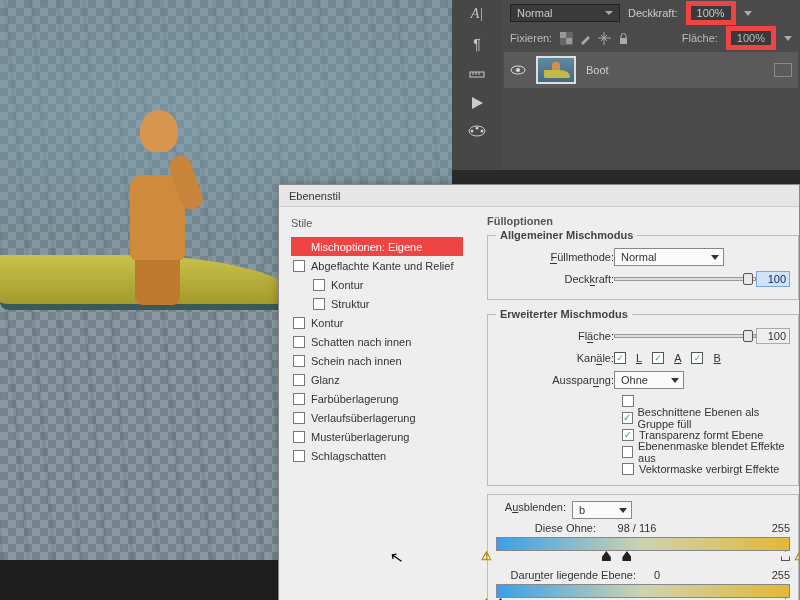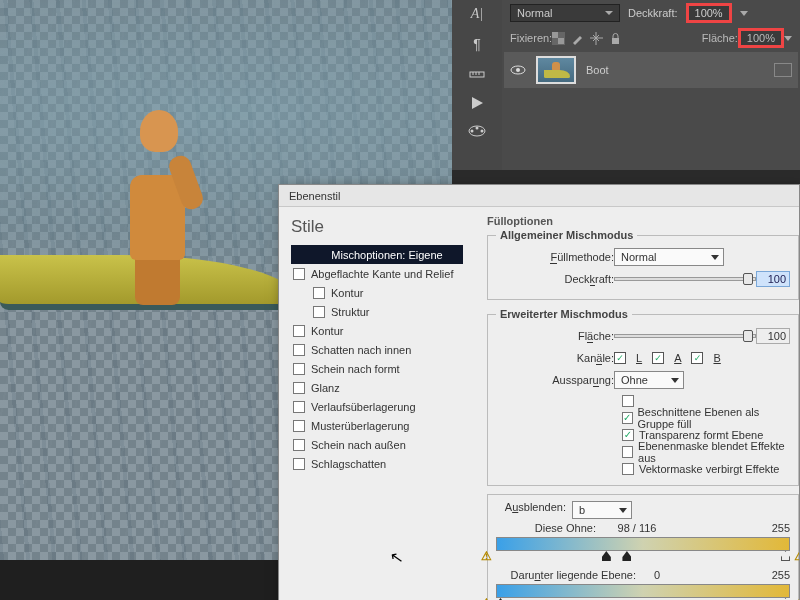--- a/index.html
+++ b/index.html
@@ -63,45 +63,45 @@
   }
   .tool-strip svg { display:block; }
 
   .layers-panel {
     position:absolute; right:0; top:0; width:298px; height:170px;
     background:#4a4a4a; color:#ccc; font-size:11px;
   }
   .lp-row1 { display:flex; align-items:center; height:26px; padding:0 8px; gap:8px; }
   .sel { background:#3a3a3a; border:1px solid #222; height:18px; padding:0 6px; display:flex; align-items:center; min-width:110px; justify-content:space-between; }
   .sel .caret { border-left:4px solid transparent; border-right:4px solid transparent; border-top:4px solid #aaa; }
-  .valbox { background:#3a3a3a; border:3px solid #ef4444; padding:1px 6px; min-width:34px; text-align:right; }
-  .lp-row2 { display:flex; align-items:center; height:24px; padding:0 8px; gap:0; color:#bbb; }
+  .valbox { background:#3a3a3a; border:5px solid #ef4444; padding:1px 6px; min-width:34px; text-align:right; }
+  .lp-row2 { display:flex; align-items:center; height:24px; padding:0 8px; gap:8px; color:#bbb; }
   .lp-row2 .locks { display:flex; gap:6px; }
   .layer-entry { display:flex; align-items:center; gap:10px; padding:4px 6px; background:#5a5a5a; margin:2px 2px; }
   .eye { width:16px; height:16px; }
   .thumb { width:40px; height:28px; border:2px solid #ddd;
     background: linear-gradient(#5f88a0,#456a80);
     position:relative; overflow:hidden;
   }
   .thumb::after{content:"";position:absolute;left:6px;top:12px;width:26px;height:8px;background:#c0b946;border-radius:0 50% 2px 2px/0 100% 2px 2px;}
   .thumb::before{content:"";position:absolute;left:14px;top:4px;width:8px;height:10px;background:#d0904a;border-radius:3px;}
   .layer-entry .name { flex:1; }
   .fx { width:18px;height:14px;border:1px solid #888; }
 
   .dialog {
     position:absolute; left:278px; top:184px; width:522px; height:420px;
     background:#eee; border:1px solid #888; box-shadow: 4px 4px 12px rgba(0,0,0,.5);
     color:#333; font-size:11px;
   }
   .dlg-title { height:22px; line-height:22px; padding-left:10px; background:#e6e6e6; border-bottom:1px solid #c8c8c8; }
   .dlg-body { display:flex; height:calc(100% - 22px); }
   .styles-col { width:190px; padding:10px 6px 0 12px; }
-  .styles-col .hdr { font-size:17px; margin-bottom:8px; color:#555; }
+  .styles-col .hdr { font-size:11px; margin-bottom:8px; color:#555; }
   .style-item { display:flex; align-items:center; height:19px; padding-left:2px; gap:6px; }
-  .style-item.sel-row { background:#0f172a; color:#fff;justify-content:center; }
+  .style-item.sel-row { background:#ef4444; color:#fff; }
   .style-item.indent { padding-left:22px; }
   .cb { width:12px;height:12px;border:1px solid #777;background:#fff; }
   .cb.hidden { visibility:hidden; }
   .right-col { flex:1; padding:8px 0 0 0; overflow:hidden; }
   fieldset { border:1px solid #bbb; margin:0 0 8px 0; padding:6px 8px 8px; }
   fieldset > legend { padding:0 4px; color:#444; }
   .legend-bold { font-weight:bold; }
   .form-row { display:flex; align-items:center; height:20px; margin-bottom:2px; }
   .form-row .lbl { width:118px; text-align:right; }
   .slider { flex:1; height:4px; background:#ddd; border:1px solid #999; position:relative; }
@@ -227,37 +227,37 @@
           <div class="style-item">
             <span class="cb"></span>
             <span>Kontur</span>
           </div>
           <div class="style-item">
             <span class="cb"></span>
             <span>Schatten nach innen</span>
           </div>
           <div class="style-item">
             <span class="cb"></span>
-            <span>Schein nach formt</span>
+            <span>Schein nach innen</span>
           </div>
           <div class="style-item">
             <span class="cb"></span>
             <span>Glanz</span>
           </div>
           <div class="style-item">
             <span class="cb"></span>
+            <span>Farbüberlagerung</span>
+          </div>
+          <div class="style-item">
+            <span class="cb"></span>
             <span>Verlaufsüberlagerung</span>
           </div>
           <div class="style-item">
             <span class="cb"></span>
             <span>Musterüberlagerung</span>
-          </div>
-          <div class="style-item">
-            <span class="cb"></span>
-            <span>Schein nach außen</span>
           </div>
           <div class="style-item">
             <span class="cb"></span>
             <span>Schlagschatten</span>
           </div>
         </div>
     </div>
     <div class="right-col">
       <div style="color:#555;margin:0 0 2px 18px"><span class="legend-bold">Fülloptionen</span></div>
       <fieldset style="margin-left:18px">

